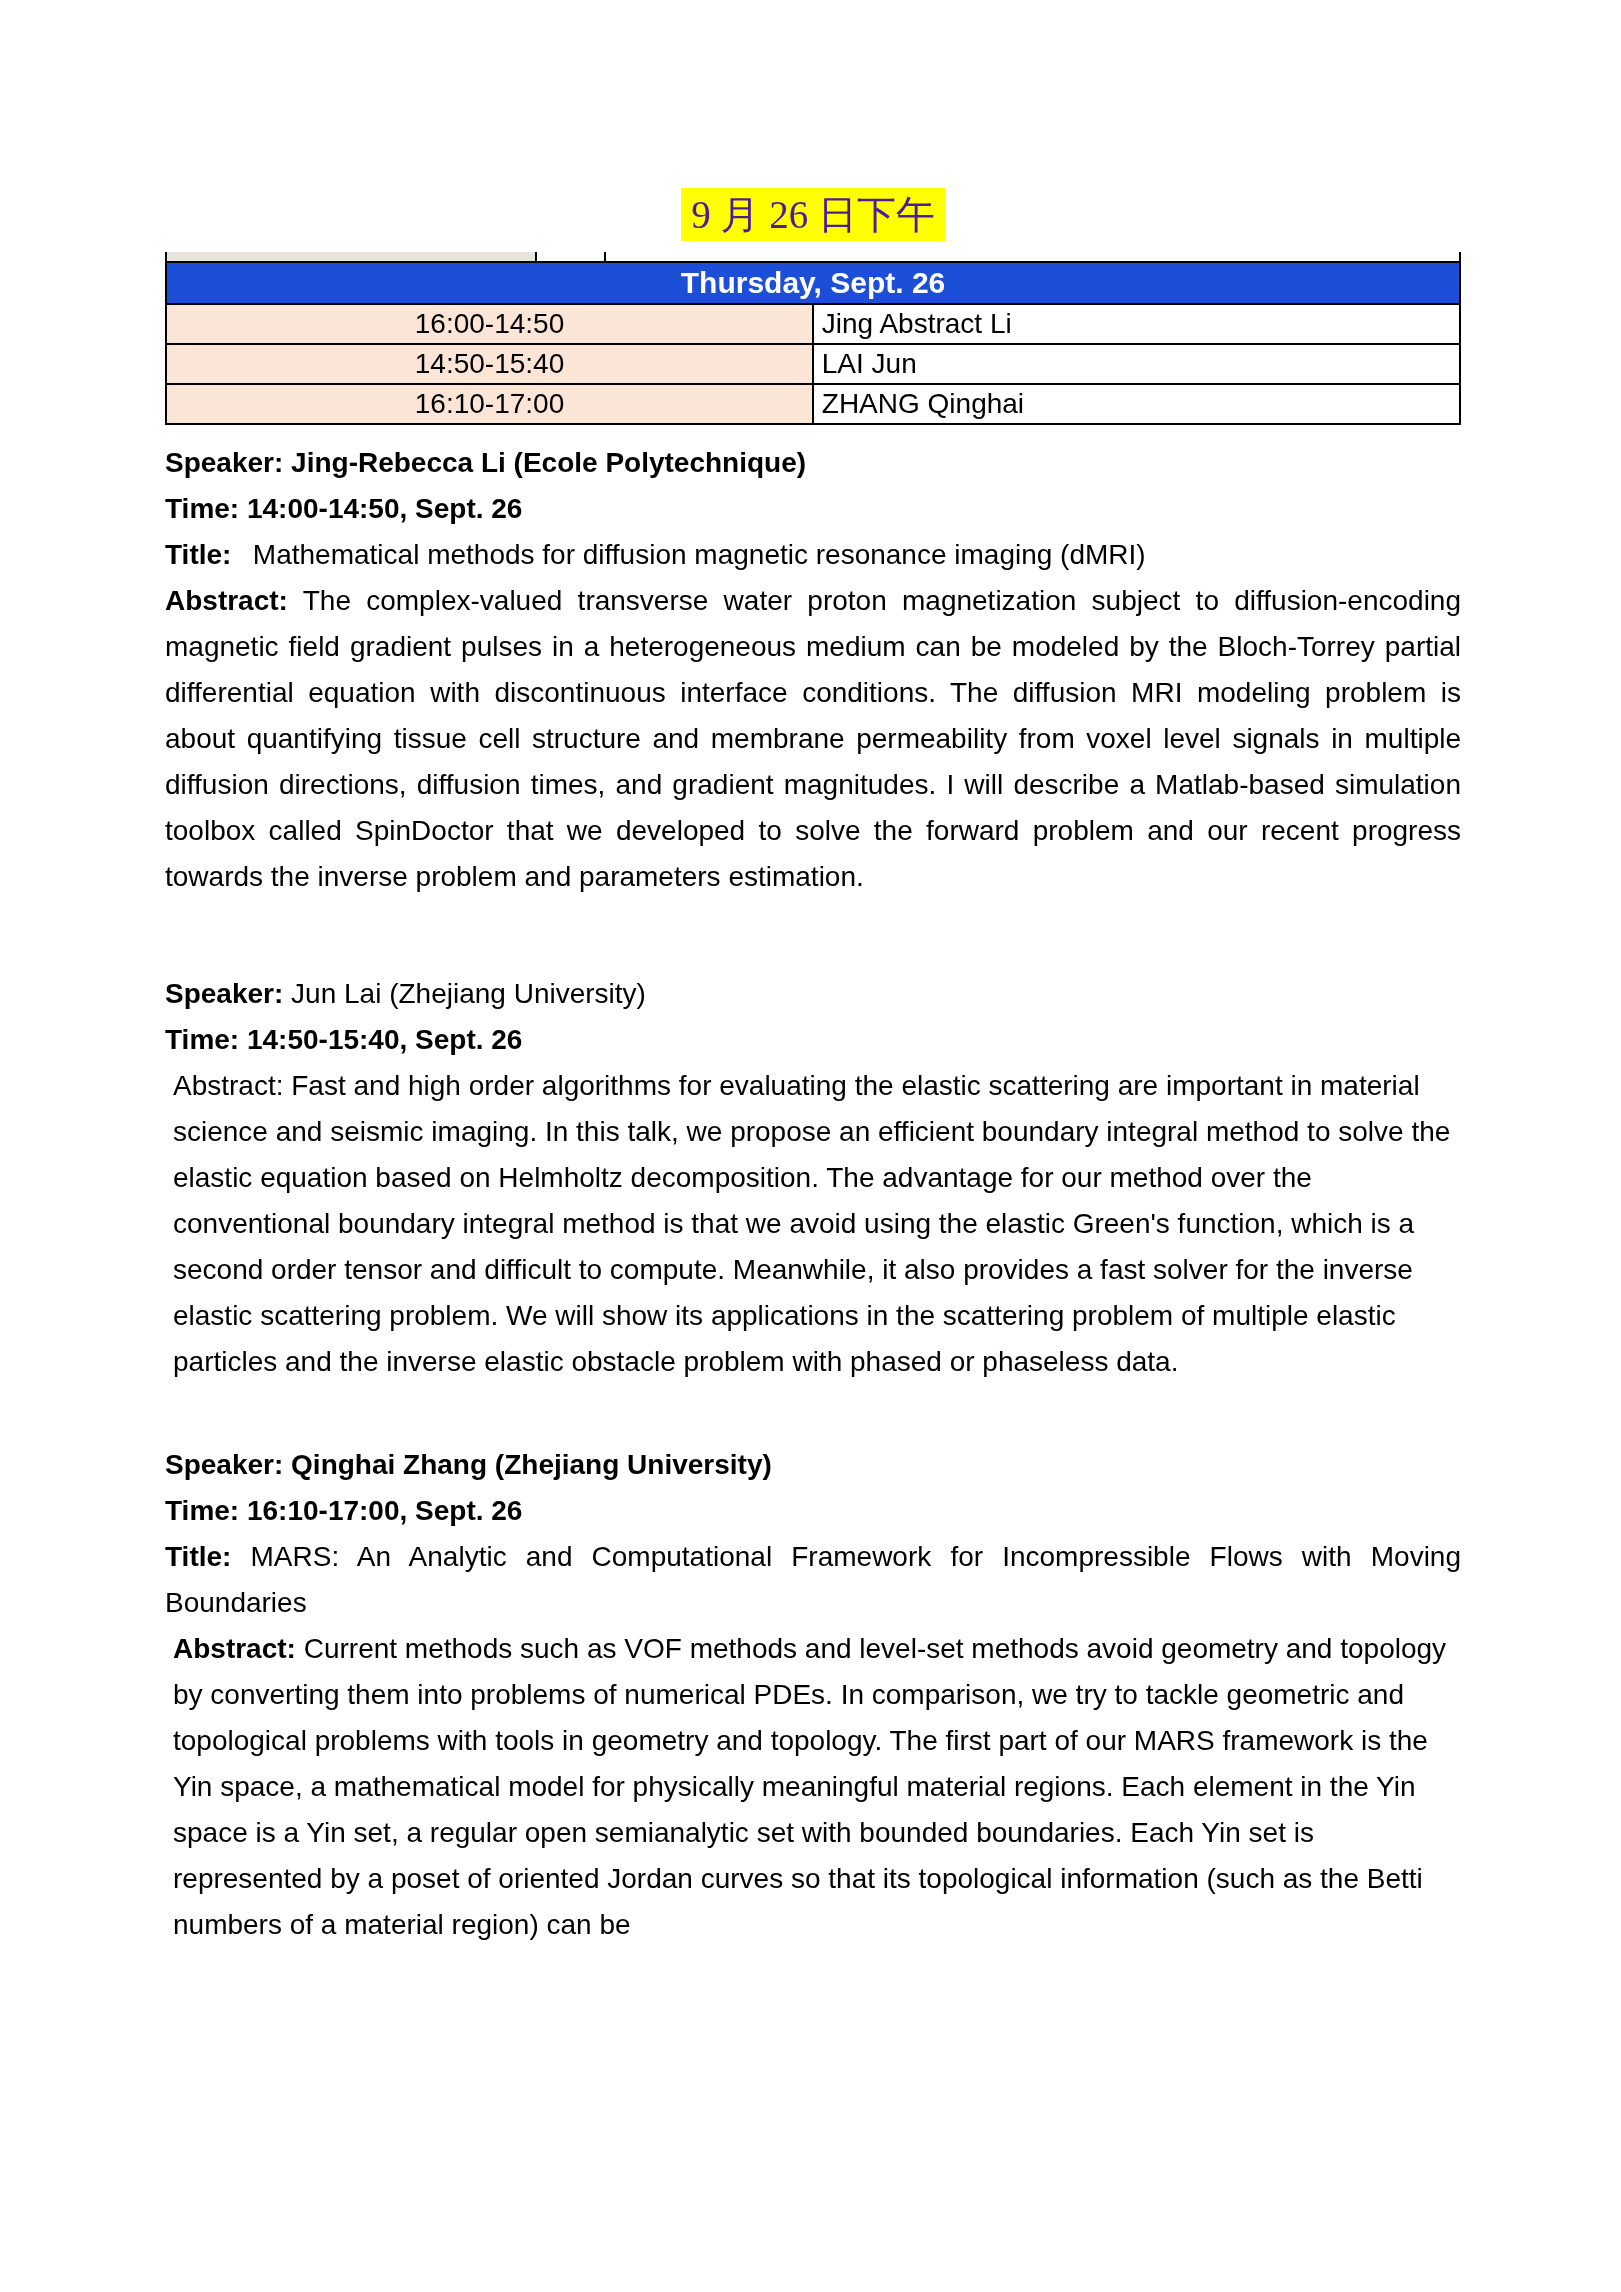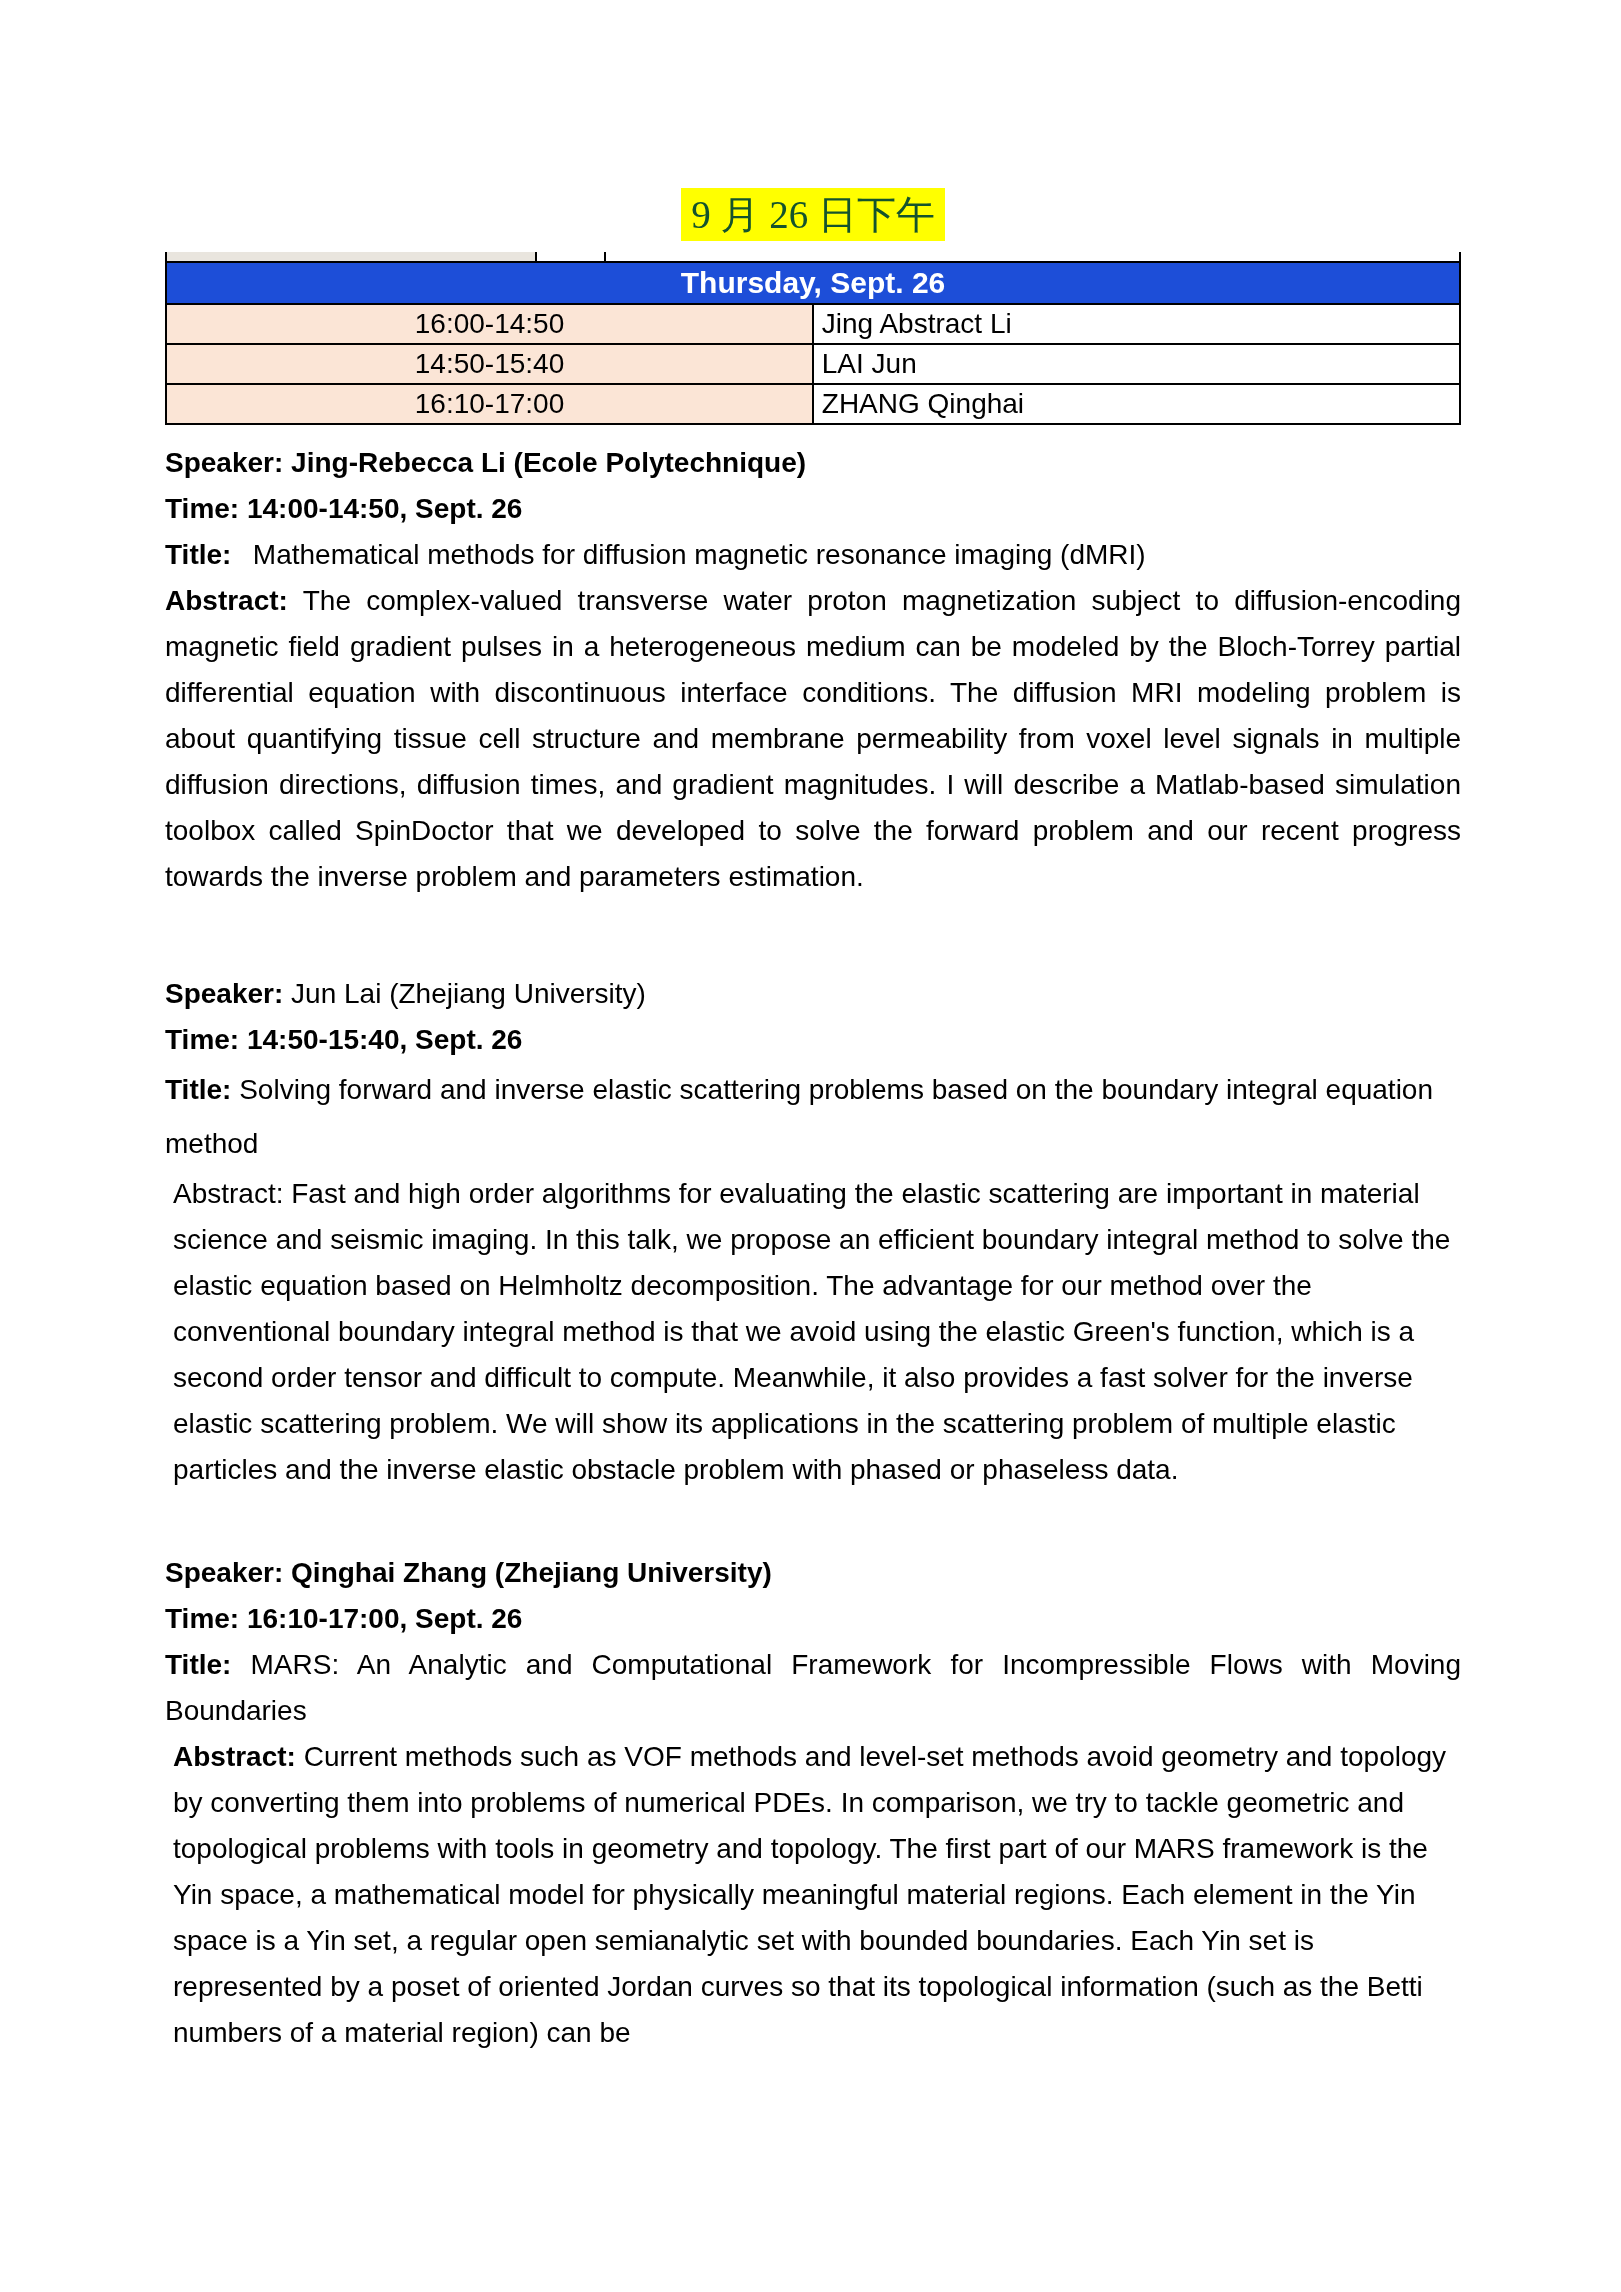--- a/index.html
+++ b/index.html
@@ -23,21 +23,21 @@
     margin-top: 188px;
     text-align: center;
   }
   .title-highlight {
     display: inline-block;
     background: #FFFF00;
     font-family: "Liberation Serif", "DejaVu Serif", serif;
     font-size: 39px;
     line-height: 51px;
     padding: 1px 9.8px;
-    color: #14532d;
+    color: #4c1d95;
   }
   
   .table-block { margin-top: 10.8px; }
   .cutoff-row {
     display: flex;
     height: 8.8px;
     border-left: 2px solid #000;
     border-right: 2px solid #000;
     box-sizing: border-box;
   }
@@ -151,24 +151,20 @@
 
     <div class="talk talk-2">
       <p>
         <span class="b">Speaker:</span>
         <span>Jun Lai (Zhejiang University)</span>
       </p>
       <p class="b">
         <span>Time:</span>
         <span>14:50-15:40, Sept. 26</span>
       </p>
-      <p class="lh-lg mt-sm">
-        <span class="b">Title:</span>
-        <span>Solving forward and inverse elastic scattering problems based on the boundary integral equation method</span>
-      </p>
       <p class="abstract-left">
         <span>Abstract:</span>
         <span>Fast and high order algorithms for evaluating the elastic scattering are important in material science and seismic imaging. In this talk, we propose an efficient boundary integral method to solve the elastic equation based on Helmholtz decomposition. The advantage for our method over the conventional boundary integral method is that we avoid using the elastic Green's function, which is a second order tensor and difficult to compute. Meanwhile, it also provides a fast solver for the inverse elastic scattering problem. We will show its applications in the scattering problem of multiple elastic particles and the inverse elastic obstacle problem with phased or phaseless data.</span>
       </p>
     </div>
 
     <div class="talk talk-3">
       <p class="b">
         <span>Speaker:</span>
         <span>Qinghai Zhang (Zhejiang University)</span>

